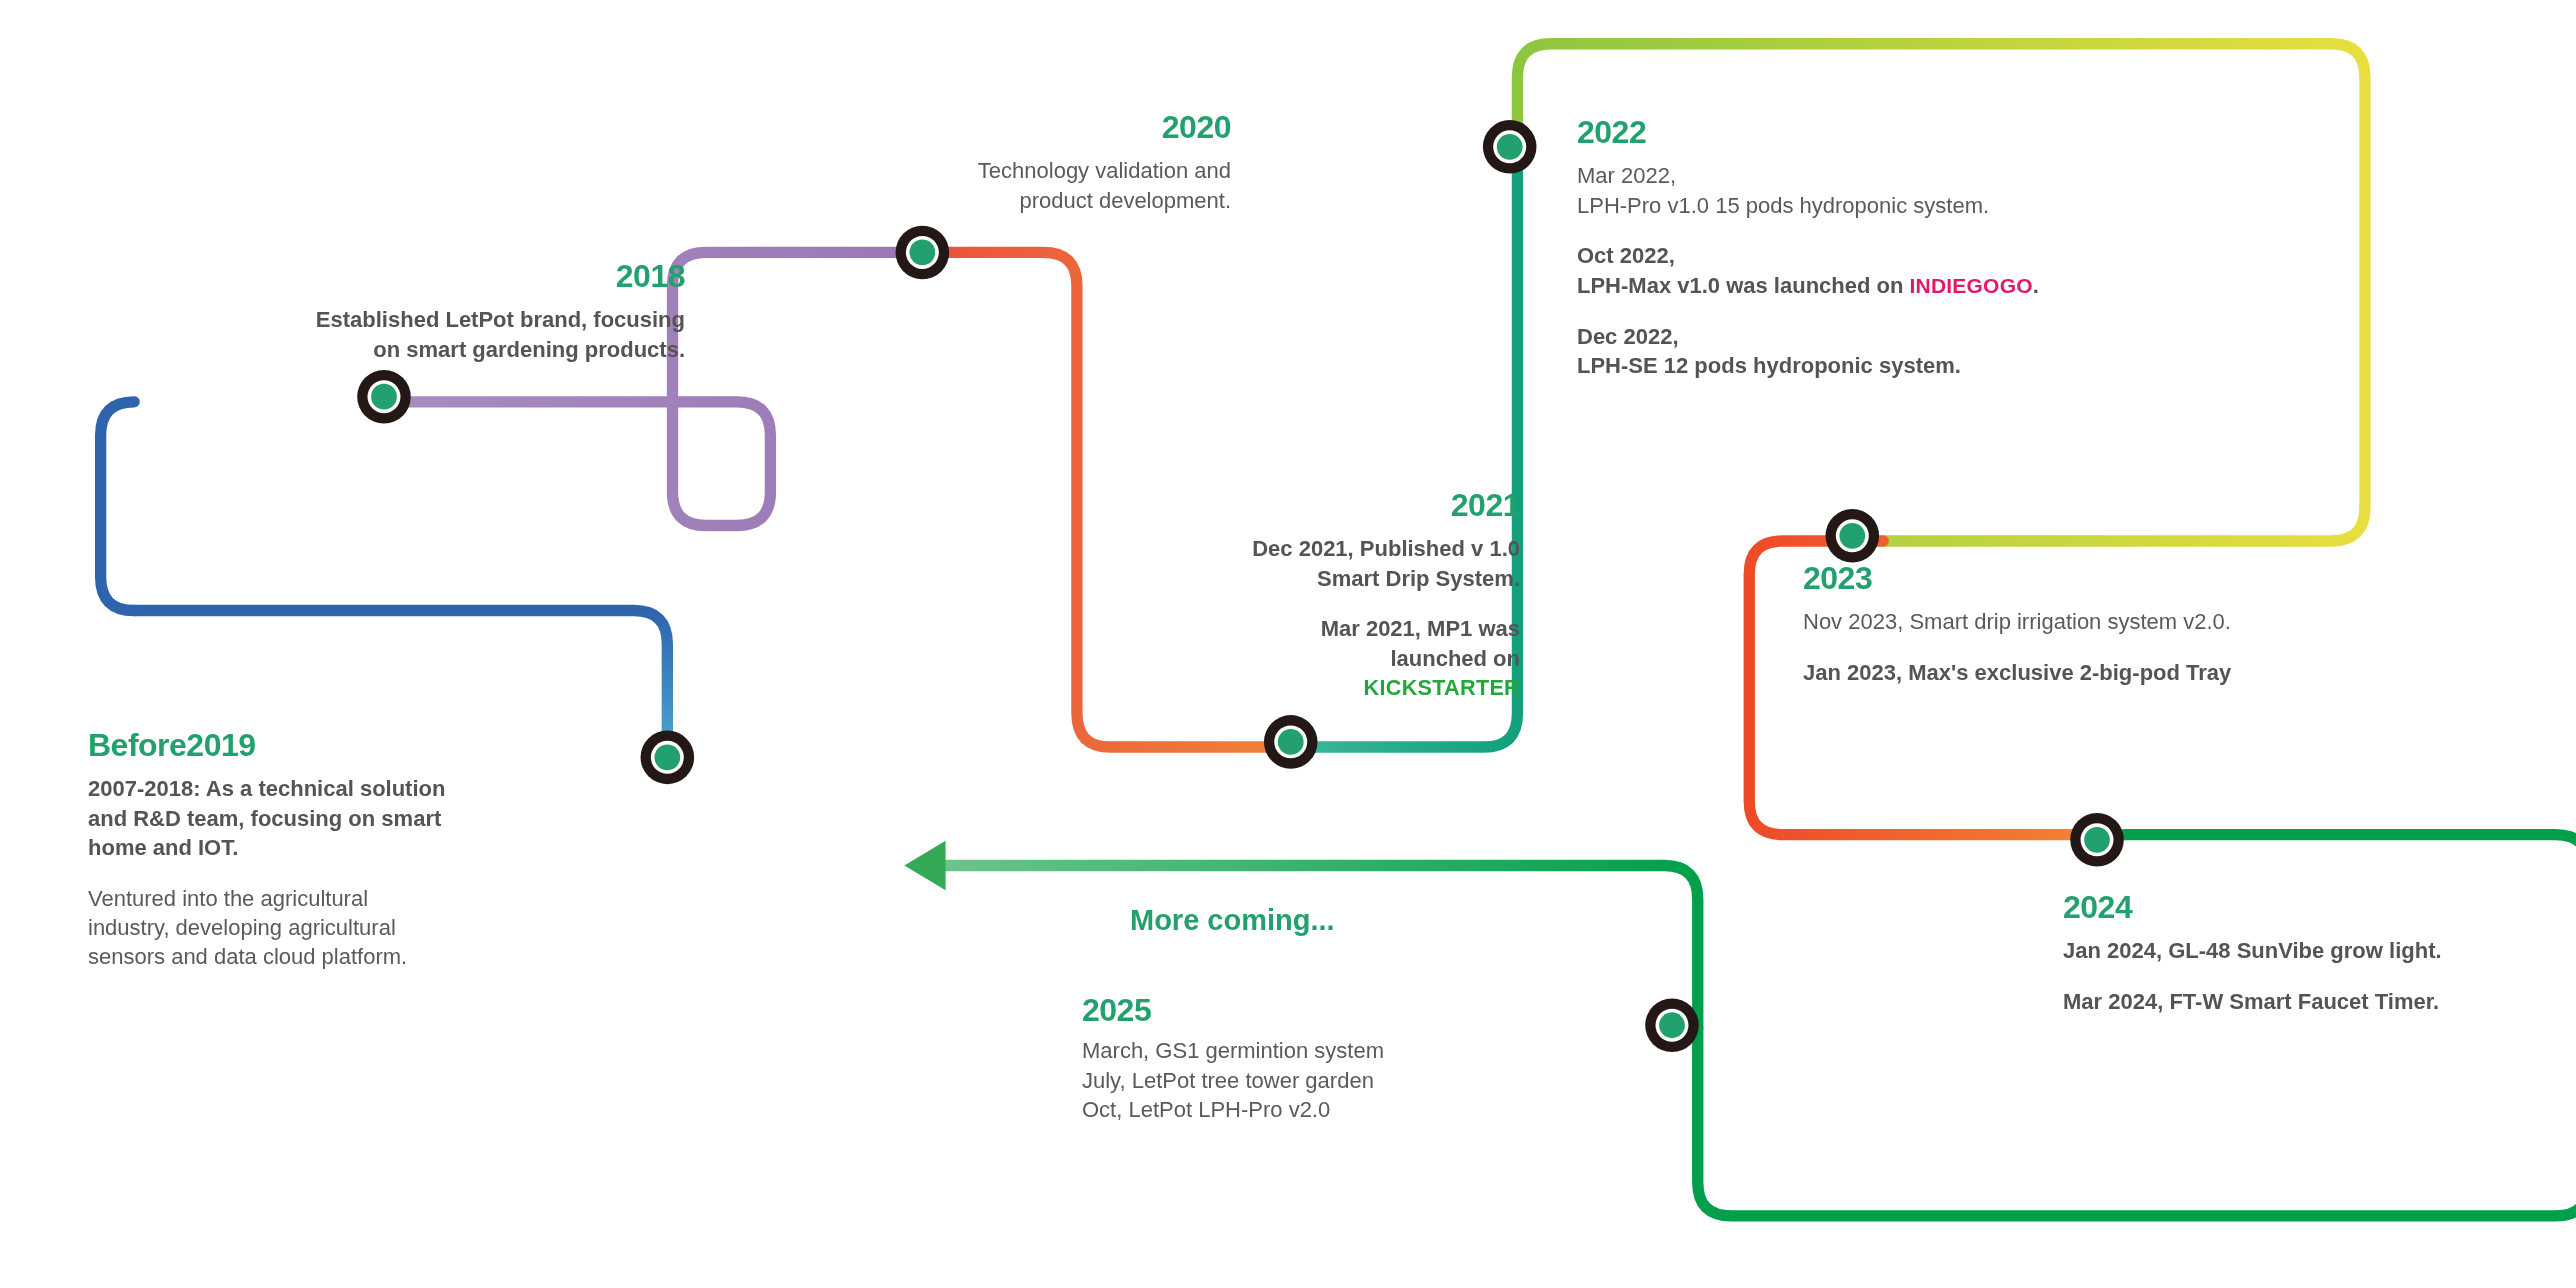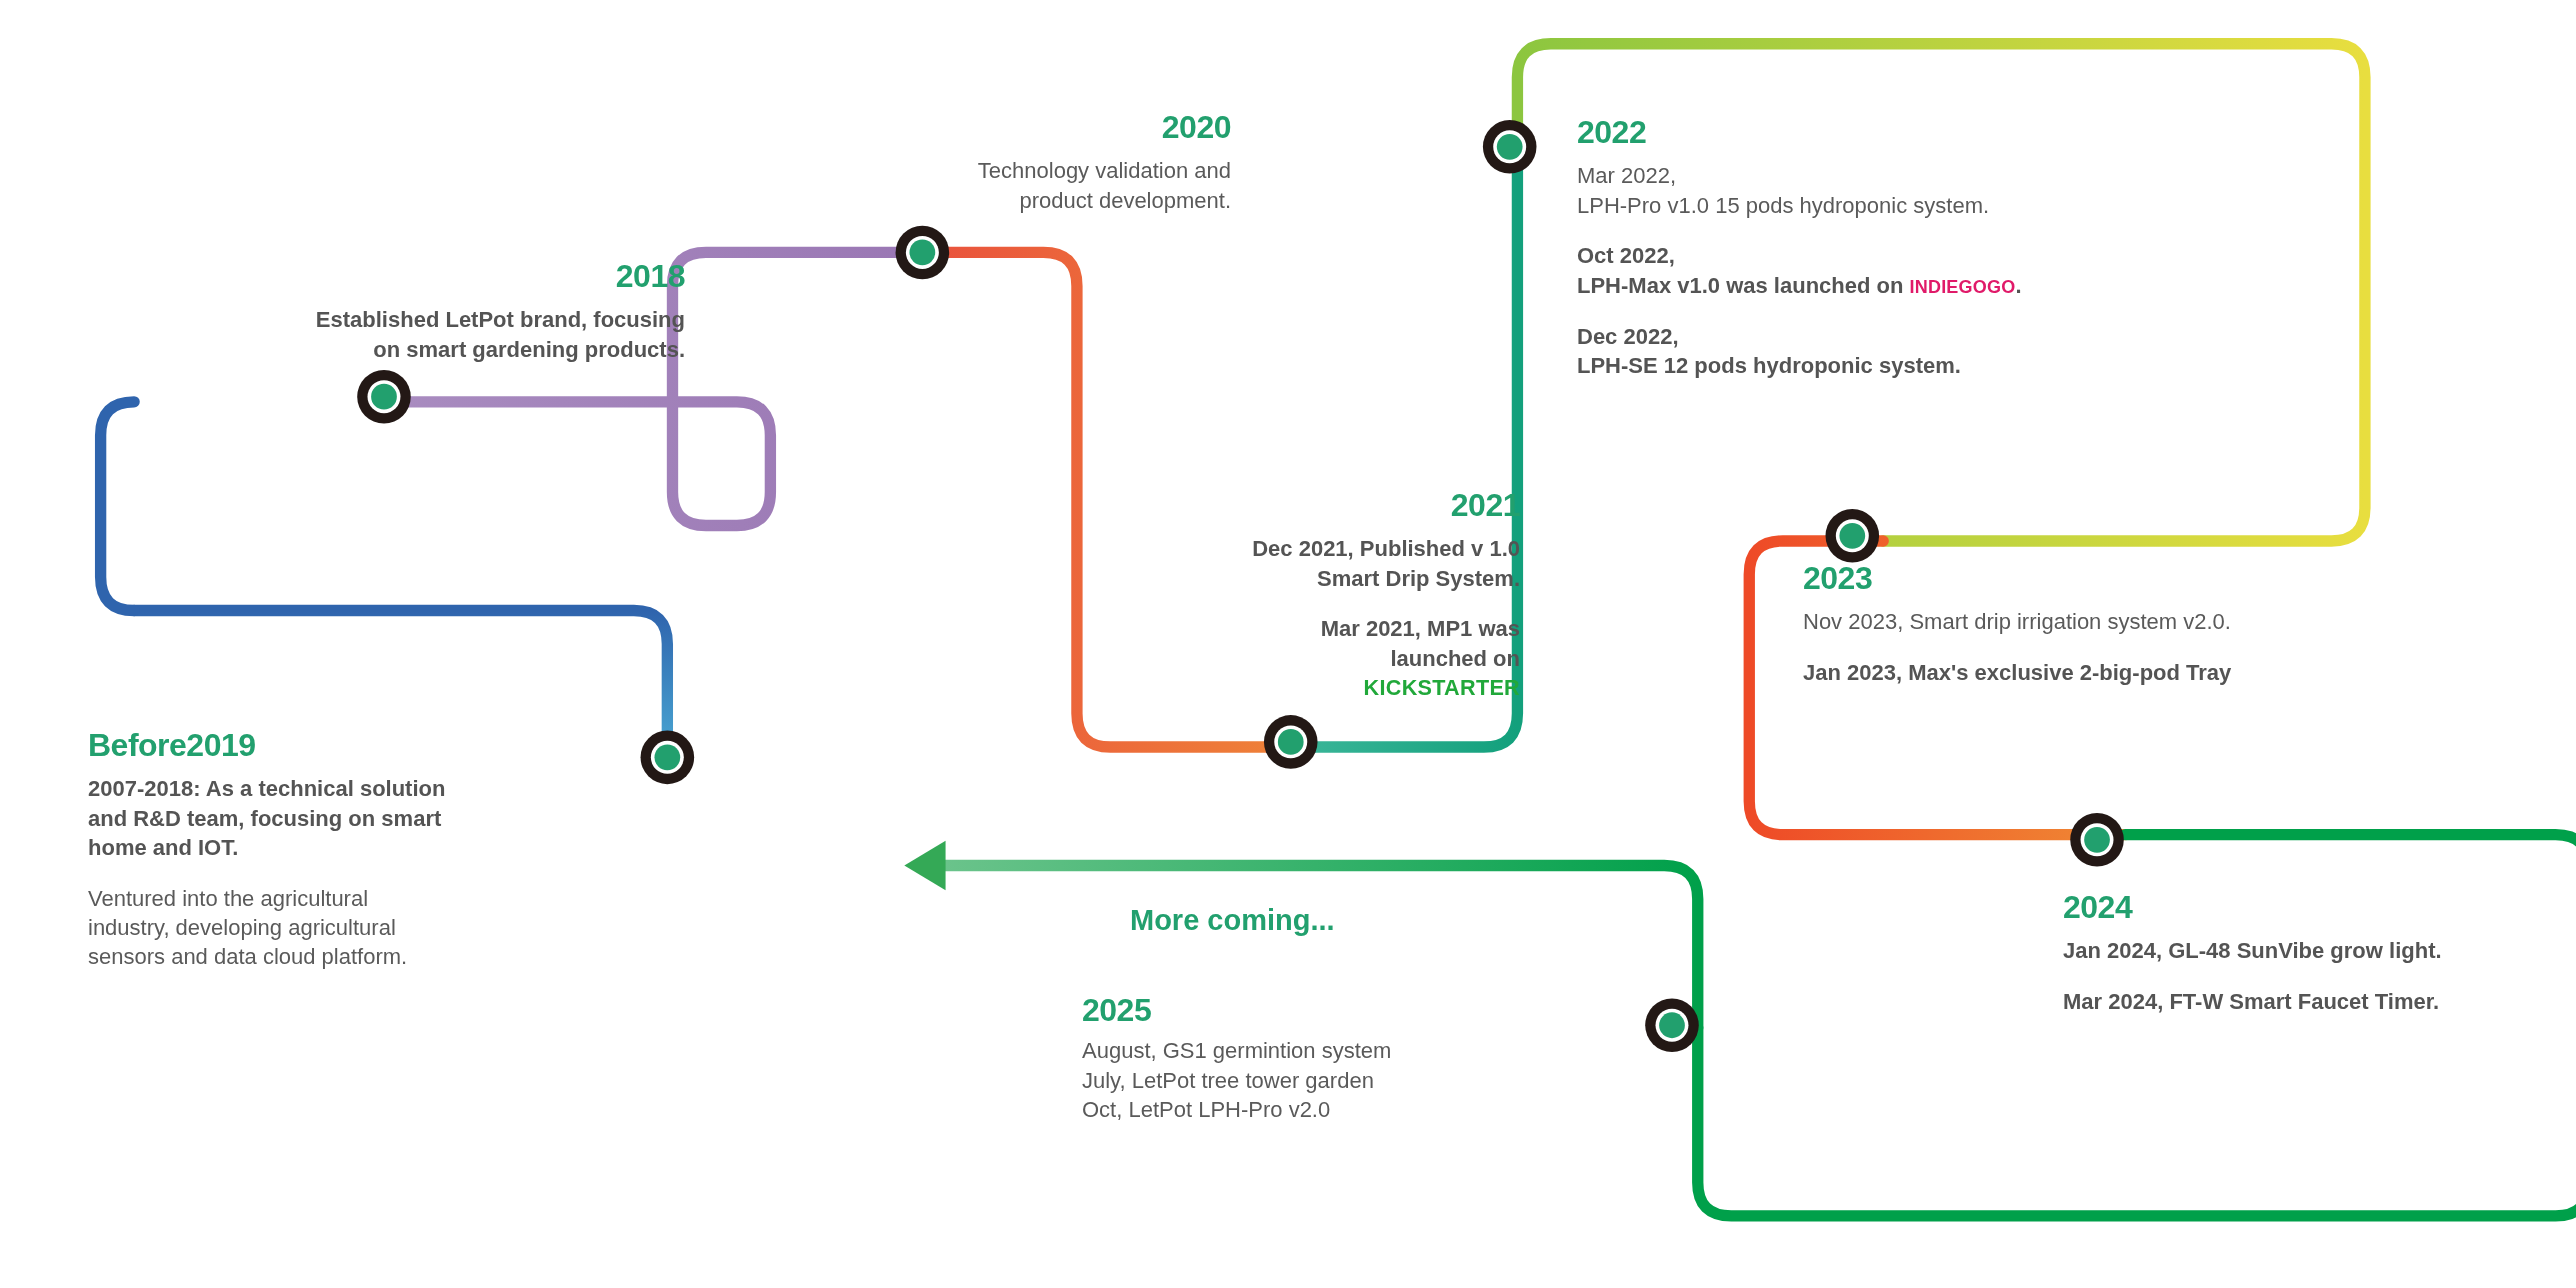--- a/index.html
+++ b/index.html
@@ -14,21 +14,21 @@
   .yr{
     font-weight:bold;font-size:32px;letter-spacing:-0.5px;line-height:1;
     color:#22a06e;margin:0 0 13.4px 0;white-space:nowrap;
   }
   .body-txt{
     font-size:22px;line-height:1.33;color:#5a5a5a;margin:0;
   }
   .body-txt.bold{font-weight:bold;color:#545454;}
   .gap{height:21.6px;}
   .ks{color:#21a83a;font-weight:bold;font-size:21.6px;letter-spacing:0.3px;}
-  .ig{color:#e01a69;font-weight:bold;font-size:18px;letter-spacing:0.2px;}
+  .ig{color:#e01a69;font-weight:bold;font-size:21px;letter-spacing:0.2px;}
   .t-left{text-align:left;}
   .t-right{text-align:left;}
   .t-center{text-align:right;margin-top:23px;}
   .more{
     font-weight:bold;font-size:29px;color:#22a06e;white-space:nowrap;
   }
 </style>
 </head>
 <body>
 
@@ -216,19 +216,19 @@
 
 <div class="blk t-left" style="left:2063px;top:891px;width:592px;">
   <div class="yr">2024</div>
   <p class="body-txt bold">Jan 2024, GL-48 SunVibe grow light.</p>
   <div class="gap"></div>
   <p class="body-txt bold">Mar 2024, FT-W Smart Faucet Timer.</p>
 </div>
 
 <div class="blk t-right" style="left:1082px;top:994px;width:562px;">
   <div class="yr" style="margin-bottom:10.3px;">2025</div>
-  <p class="body-txt">August, GS1 germintion system</p>
+  <p class="body-txt">March, GS1 germintion system</p>
   <p class="body-txt">July, LetPot tree tower garden</p>
   <p class="body-txt">Oct, LetPot LPH-Pro v2.0</p>
 </div>
 
 <div class="blk more" style="left:1130px;top:904px;">More coming...</div>
 
 
 </body></html>

